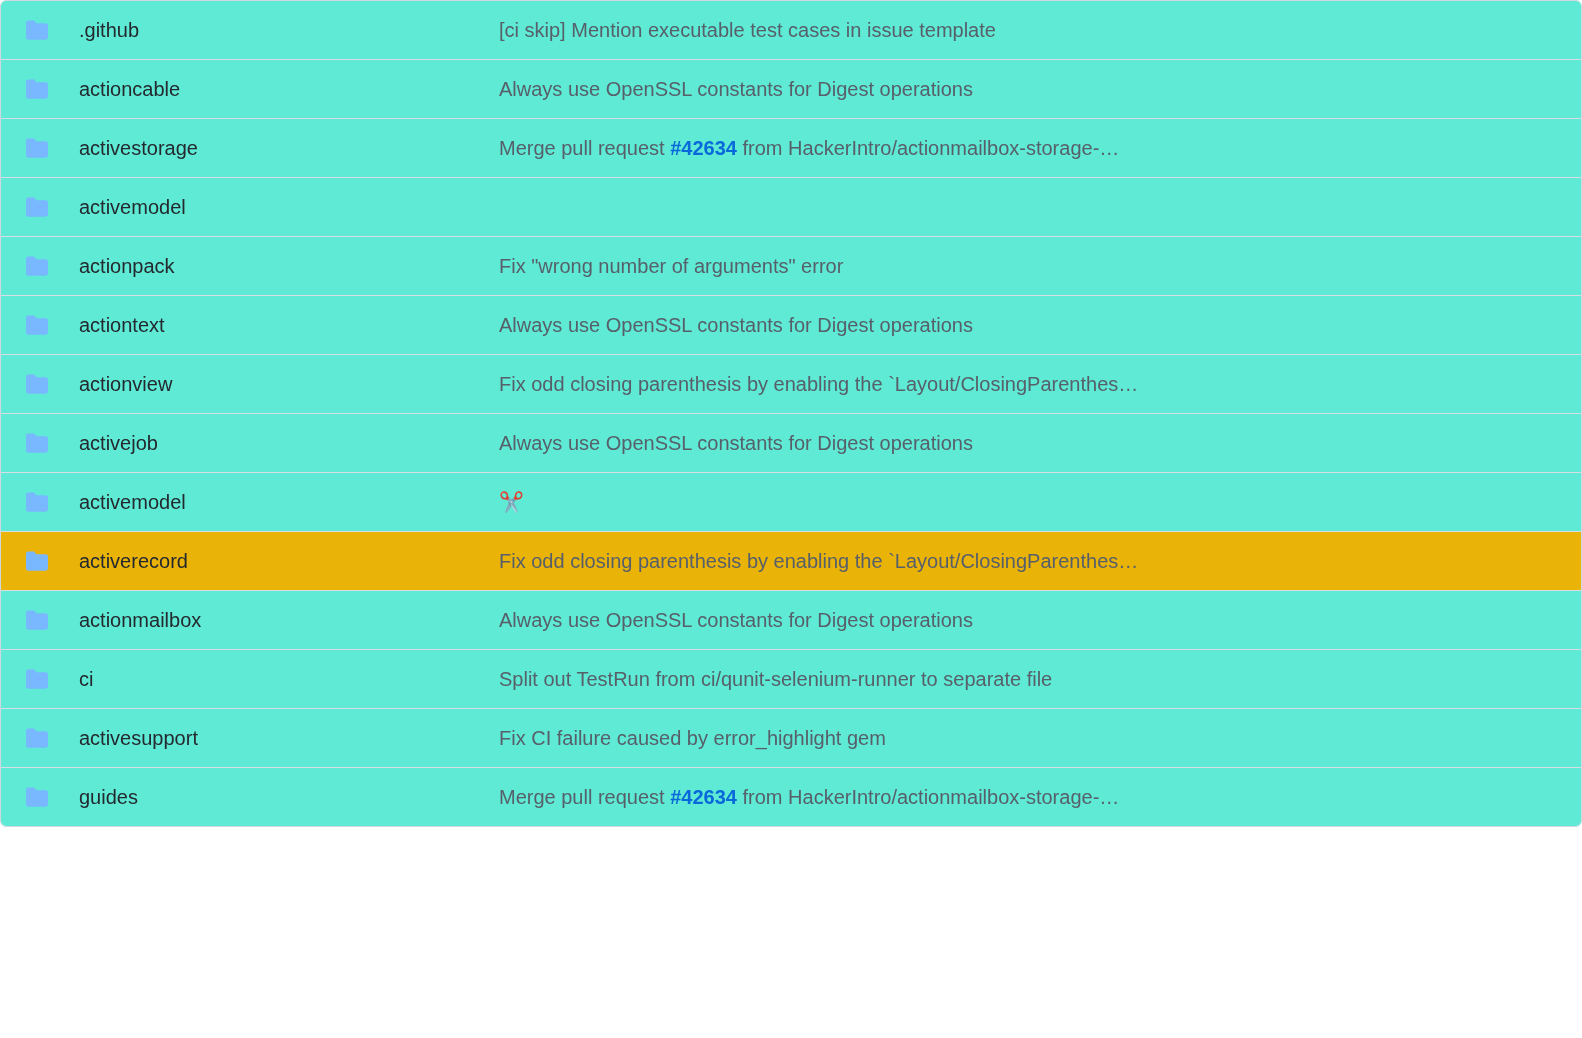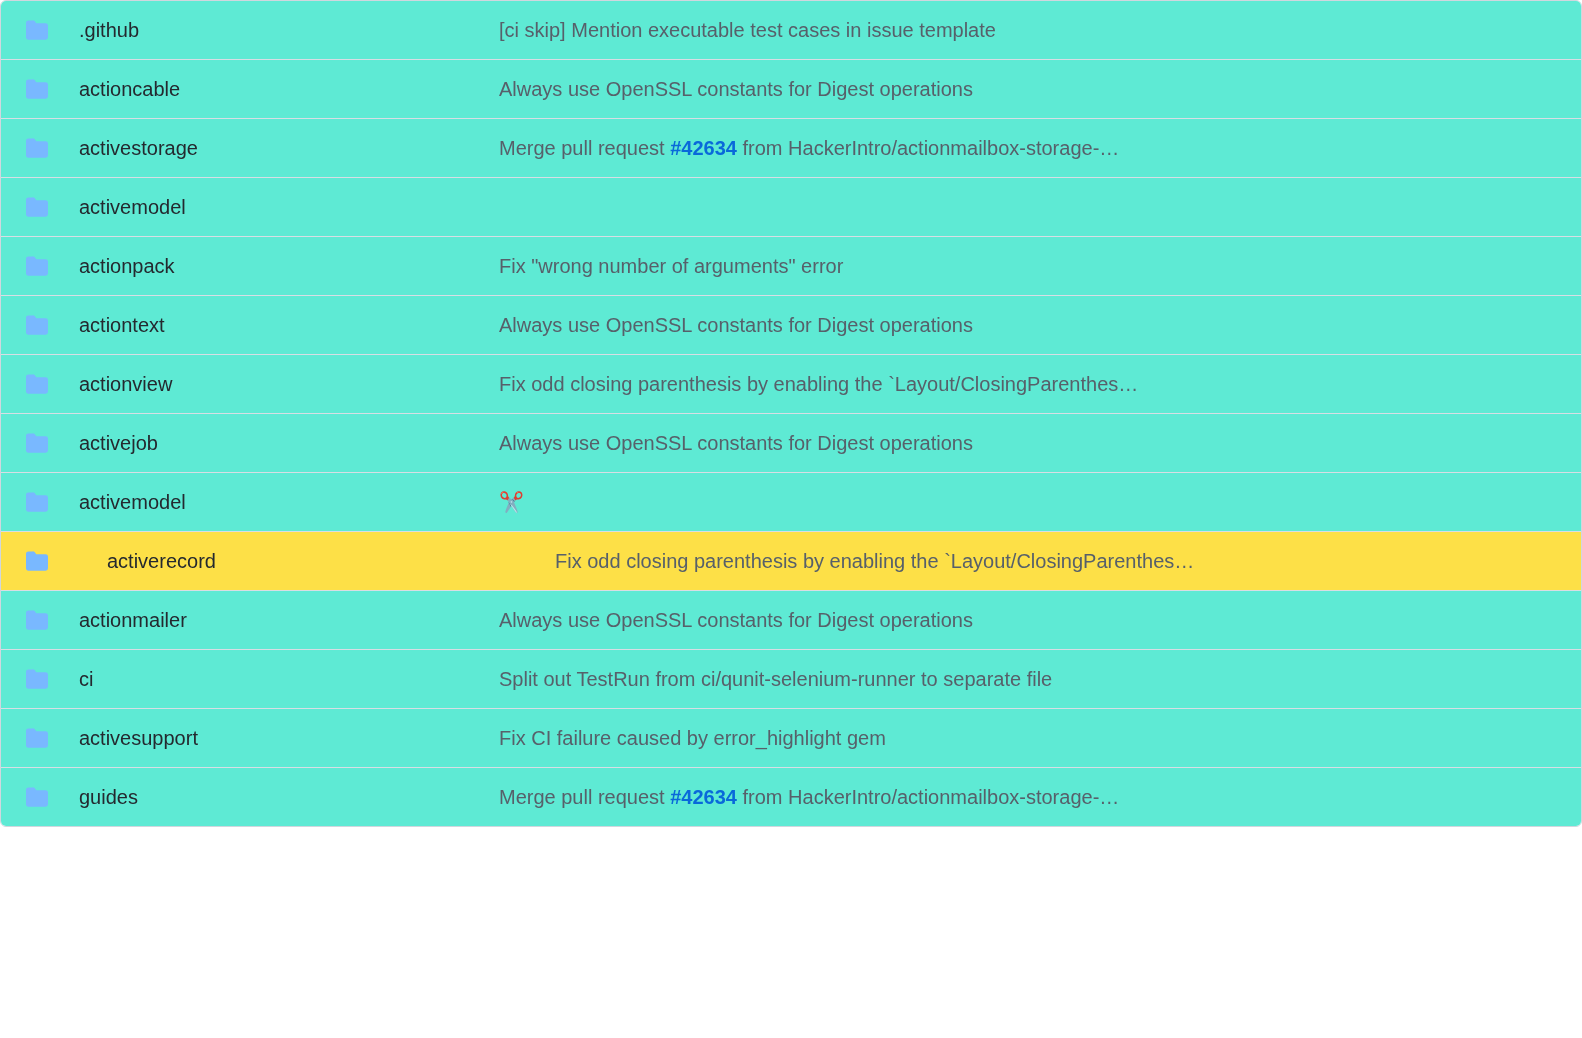--- a/index.html
+++ b/index.html
@@ -18,21 +18,21 @@
       display: flex;
       align-items: center;
       padding: 14px 24px;
       border-bottom: 1px solid #d8dee4;
       font-size: 20px;
       line-height: 1.5;
       background: #5eead4;
       cursor: pointer;
     }
     .file-row:last-child { border-bottom: none; justify-content: flex-end; }
-    .file-row.hovered { background: #fde047; gap: 28px; }
+    .file-row.hovered { background: #eab308; }
     .file-icon {
       flex: 0 0 30px;
       margin-right: 24px;
       display: flex;
       align-items: center;
     }
     .file-icon svg {
       width: 24px;
       height: 22px;
       fill: #79b8ff;
@@ -150,21 +150,21 @@
       </div>
       <div class="file-name">activerecord</div>
       <div class="commit-msg"><span>Fix odd closing parenthesis by enabling the `Layout/ClosingParenthes…</span><span></span></div>
     </div>
     <div class="file-row">
       <div class="file-icon">
         <svg viewBox="0 0 16 16">
           <path d="M1.75 1A1.75 1.75 0 000 2.75v10.5C0 14.216.784 15 1.75 15h12.5A1.75 1.75 0 0016 13.25v-8.5A1.75 1.75 0 0014.25 3H7.5L6.25 1.5A1.75 1.75 0 004.9 1H1.75z"></path>
         </svg>
       </div>
-      <div class="file-name">actionmailer</div>
+      <div class="file-name">actionmailbox</div>
       <div class="commit-msg"><span>Always use OpenSSL constants for Digest operations</span><span></span></div>
     </div>
     <div class="file-row">
       <div class="file-icon">
         <svg viewBox="0 0 16 16">
           <path d="M1.75 1A1.75 1.75 0 000 2.75v10.5C0 14.216.784 15 1.75 15h12.5A1.75 1.75 0 0016 13.25v-8.5A1.75 1.75 0 0014.25 3H7.5L6.25 1.5A1.75 1.75 0 004.9 1H1.75z"></path>
         </svg>
       </div>
       <div class="file-name">ci</div>
       <div class="commit-msg"><span>Split out TestRun from ci/qunit-selenium-runner to separate file</span><span></span></div>

